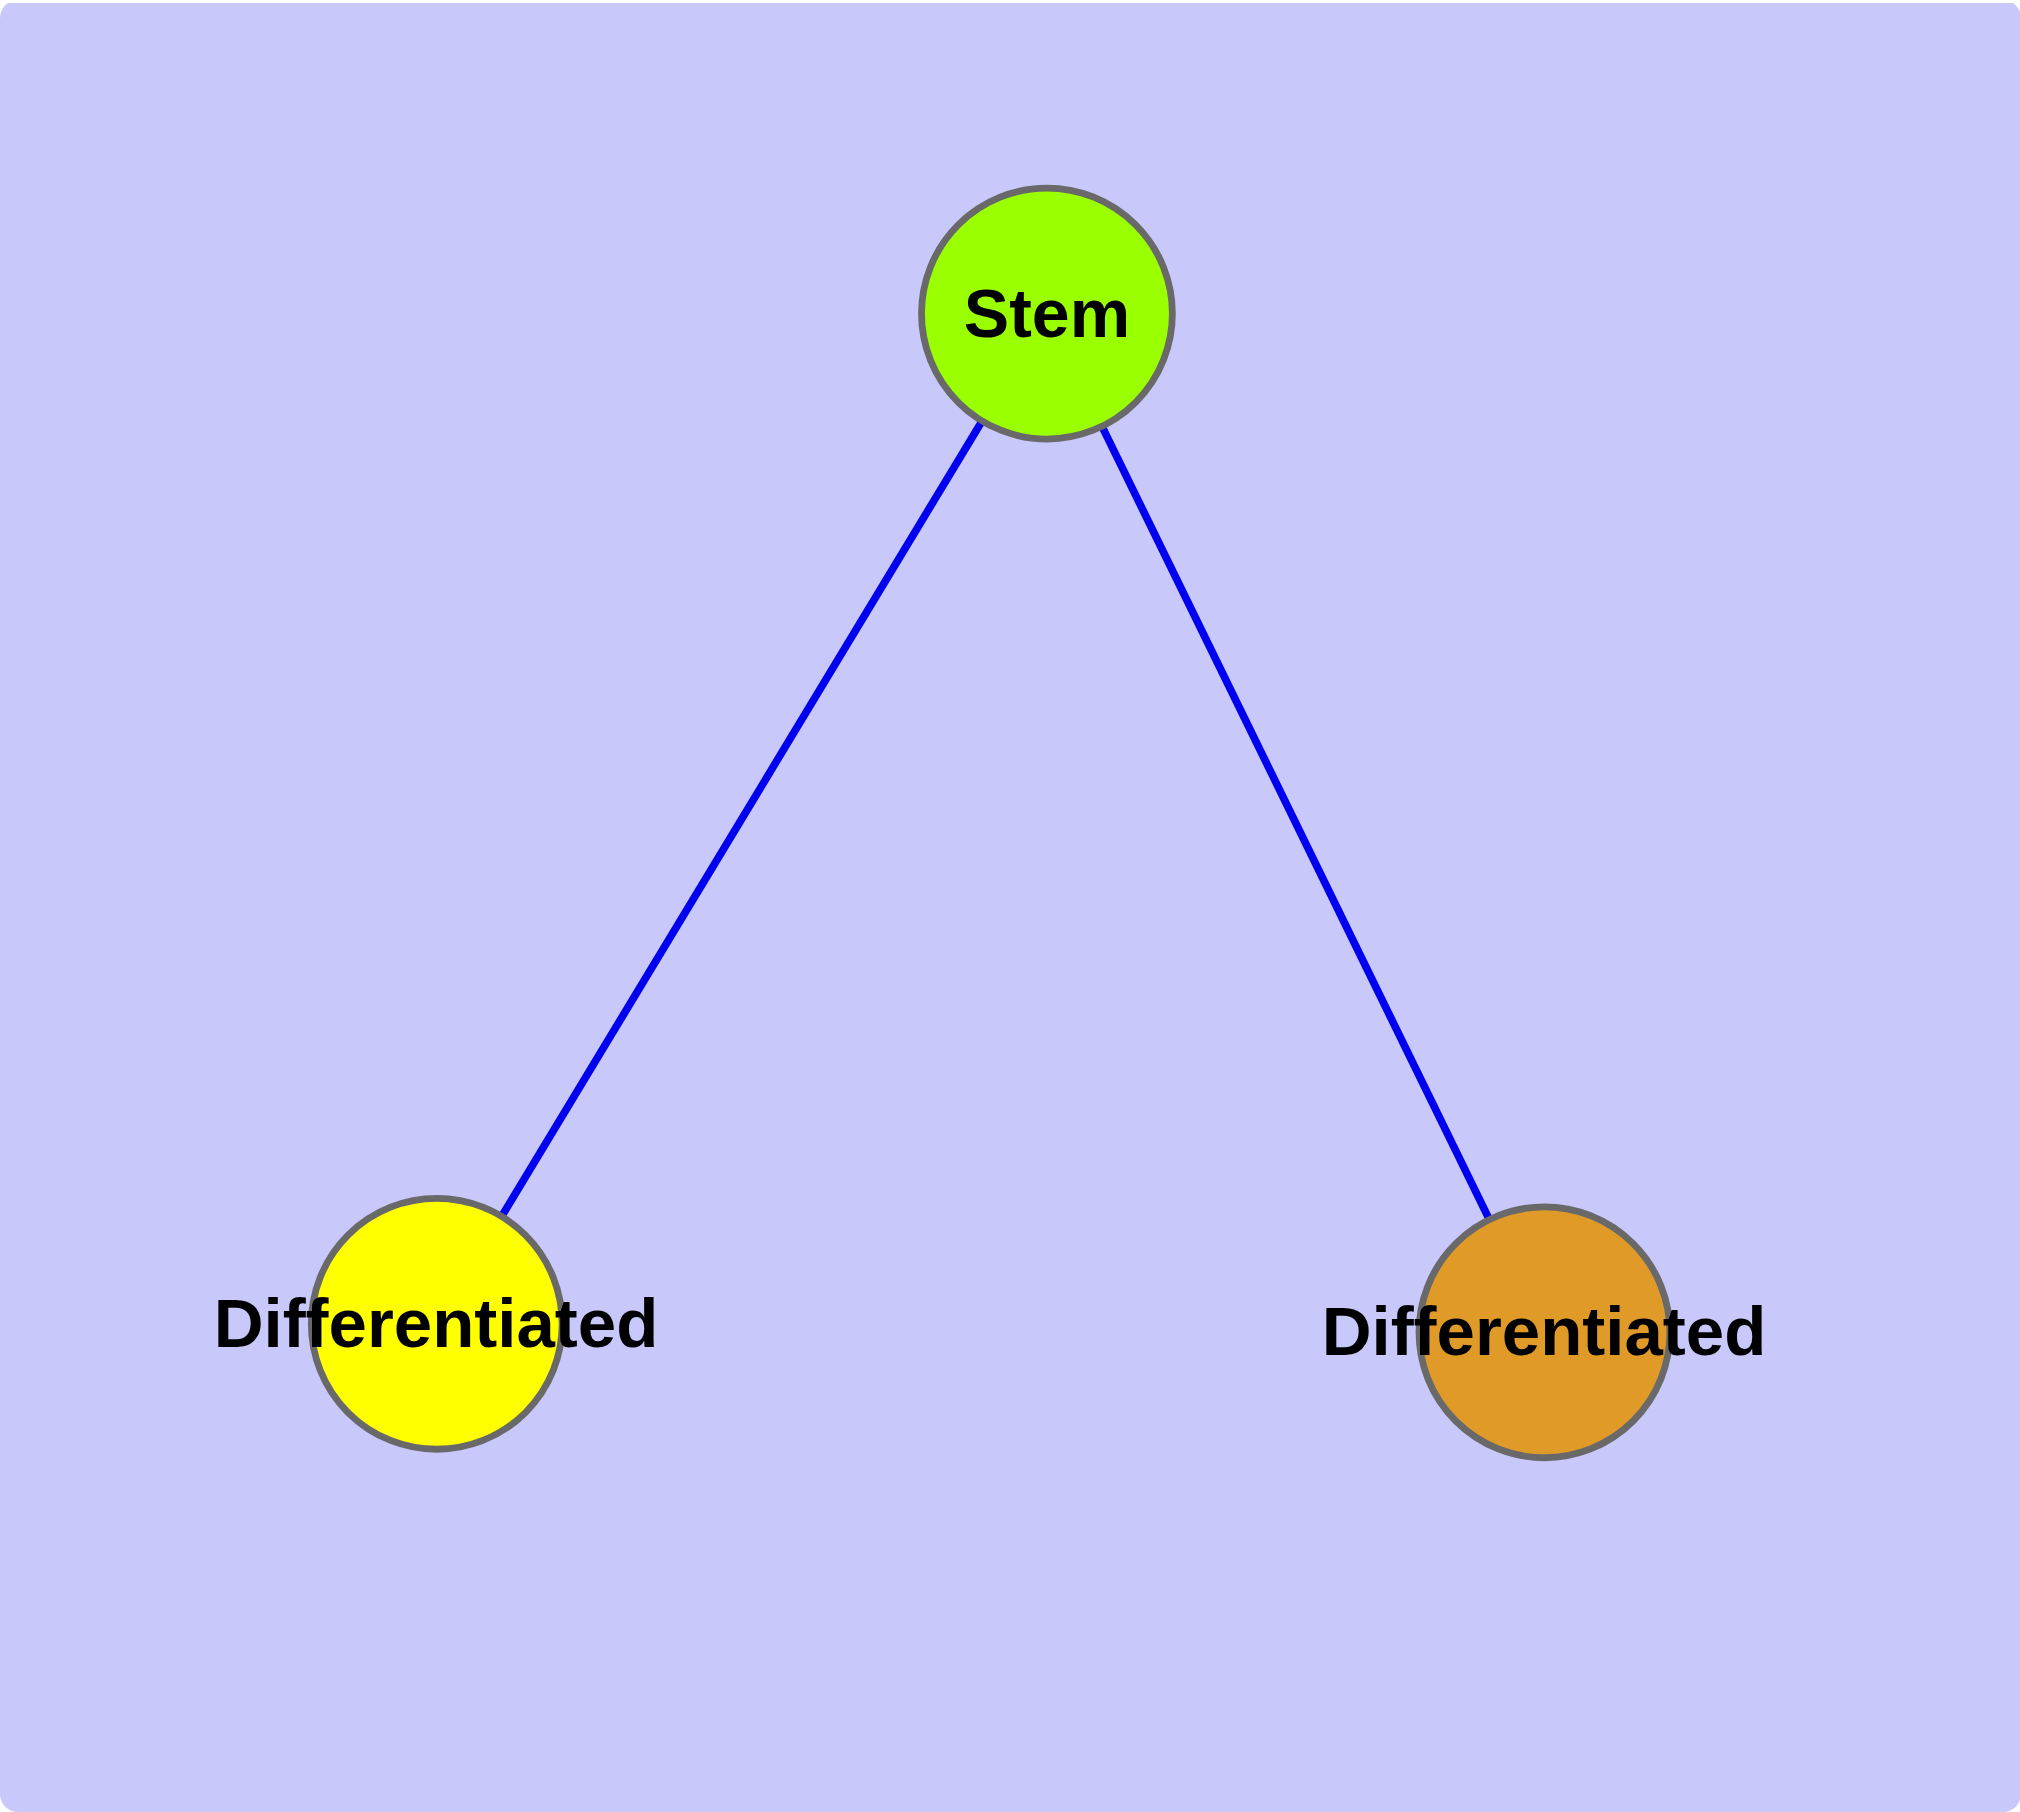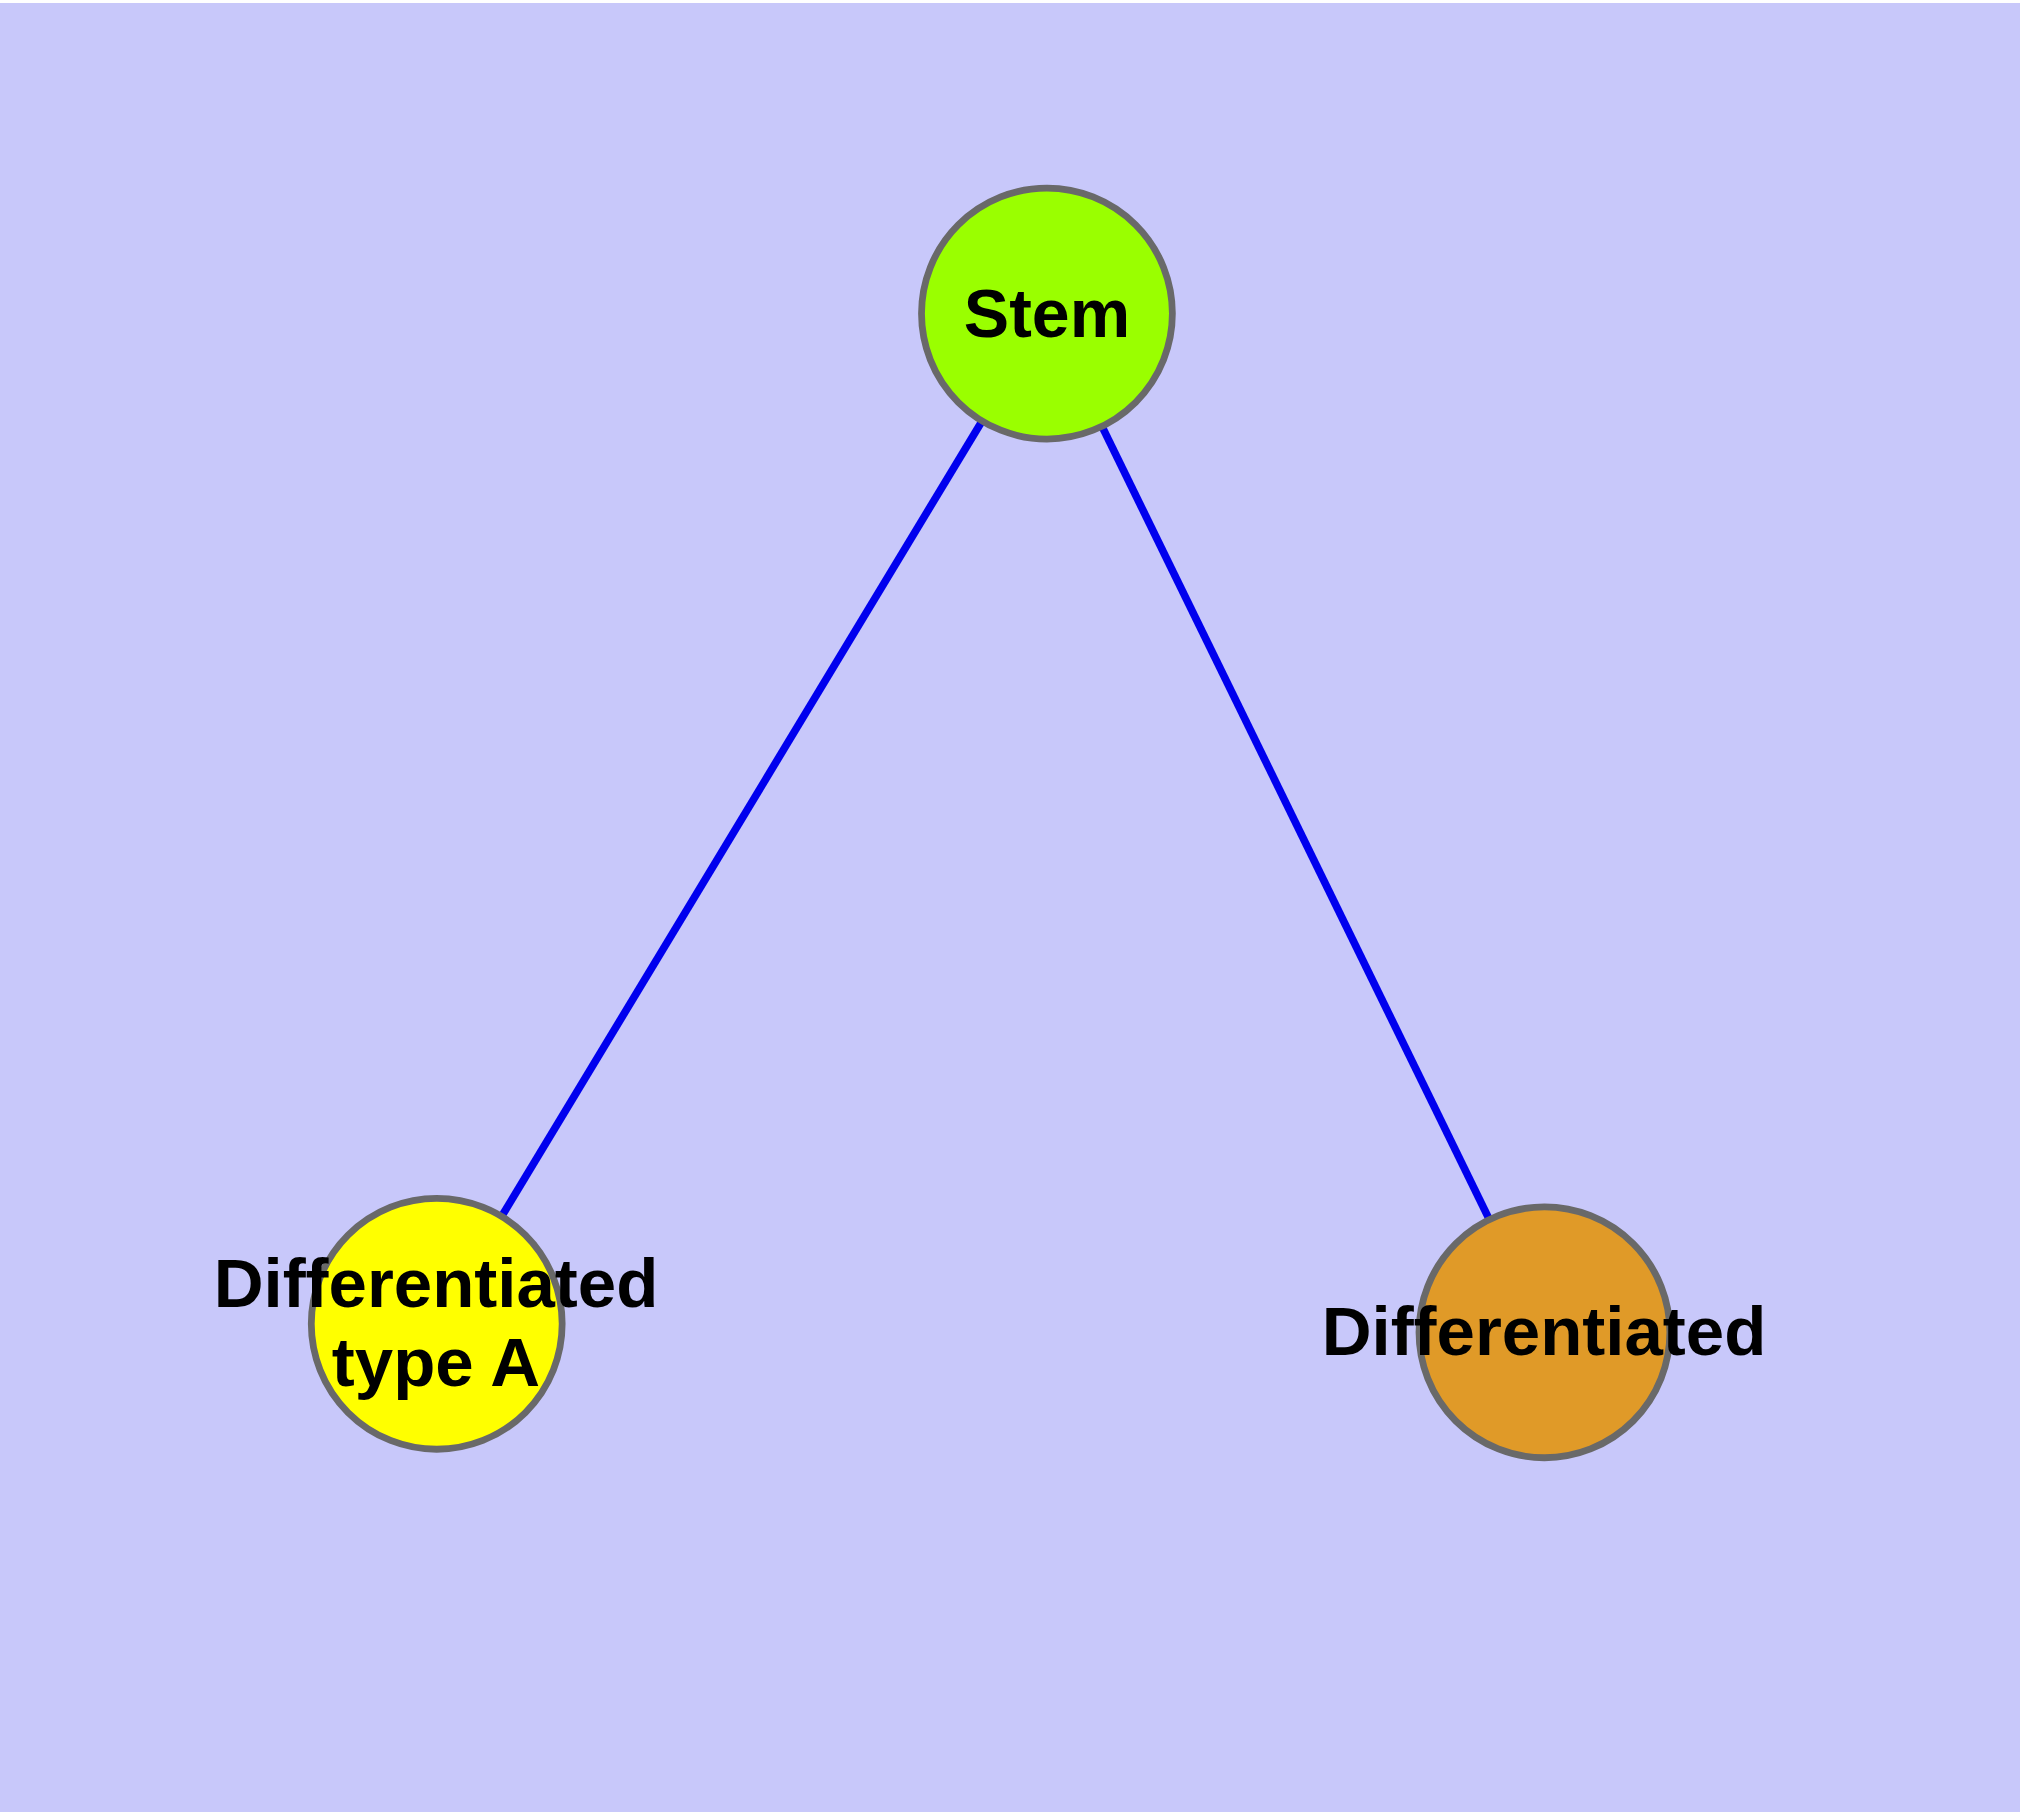--- a/index.html
+++ b/index.html
@@ -8,20 +8,21 @@
     padding: 0;
     background: #ffffff;
   }
   #canvas {
     position: relative;
     width: 2021px;
     height: 1812px;
     overflow: hidden;
     background: #ffffff;
     font-family: "Liberation Sans", sans-serif;
+    border-radius: 18px;
   }
   #plot-background {
     position: absolute;
     left: 0;
     top: 3.4px;
     width: 2021px;
     height: 1809px;
     background: #c8c8fa;
   }
   #graph-svg {
@@ -69,21 +70,20 @@
       <circle cx="1822" cy="1572" r="148" fill="#e09a28" stroke="#696969" stroke-width="8"></circle>
     </g>
   </svg>
 
   <div class="node-label stem" style="left: 1047px; top: 314px; color: rgb(0, 0, 0);">
     <div>Stem</div>
   </div>
 
   <div class="node-label leaf" style="left: 436px; top: 1324px; color: rgb(0, 0, 0);">
     <div>Differentiated</div>
-    <div>type A</div>
   </div>
 
   <div class="node-label leaf" style="left: 1544px; top: 1332px; color: rgb(0, 0, 0);">
     <div>Differentiated</div>
   </div>
 
 </div>
 
 
 </body></html>

